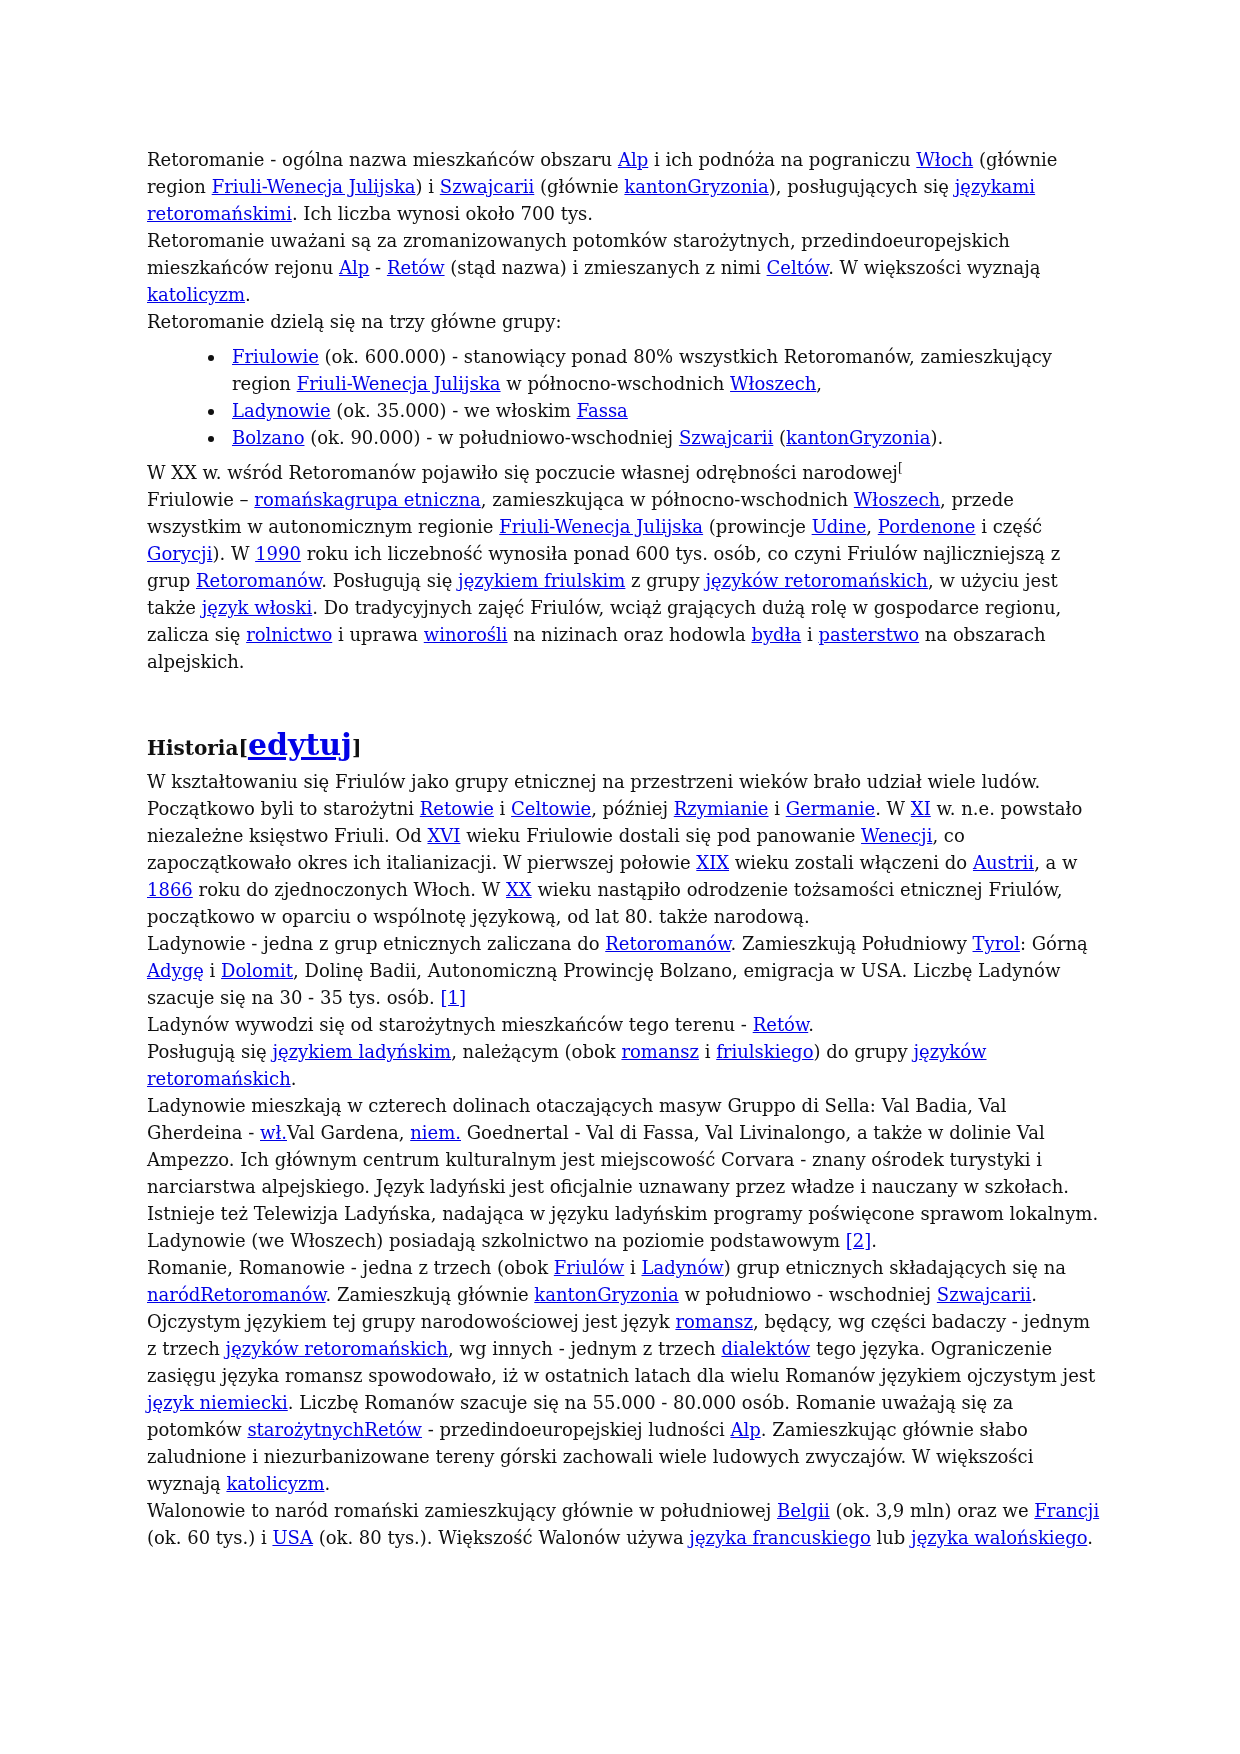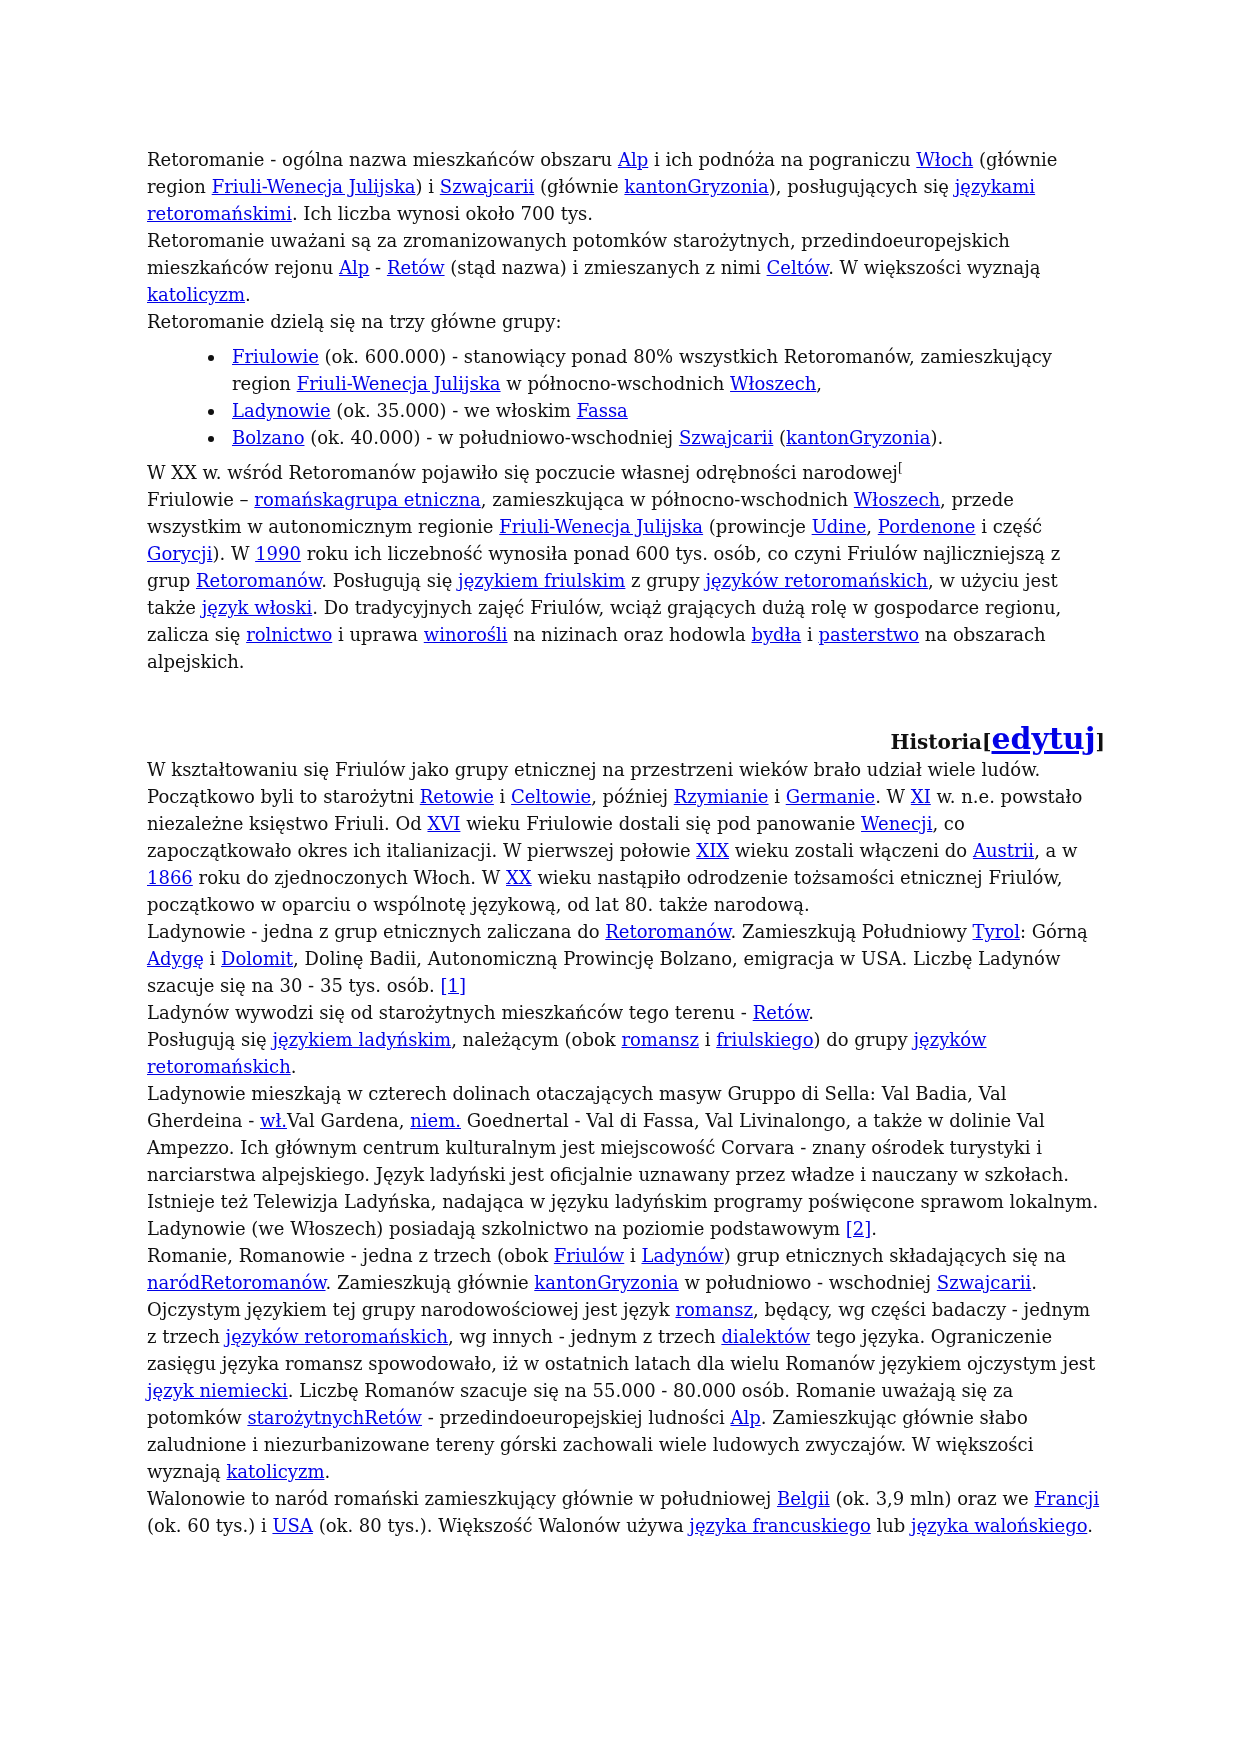--- a/index.html
+++ b/index.html
@@ -32,24 +32,23 @@
   ul.doc-list {
     margin: 8px;
     padding-left: 71px;
     font-size: 18px;
     line-height: 27px;
     list-style-type: disc;
   }
   ul.doc-list li { padding-left: 6px; }
   h2.blk-heading {
     font-size: 20px;
-    line-height: 28px;
+    line-height: 40px;
     font-weight: bold;
     margin: 50px 0 0 0;
-    text-align: right;
   }
   a.lnk {
     color: #0202e6;
     text-decoration: underline;
     cursor: pointer;
   }
   a.lnk-large {
     font-size: 30px;
     font-weight: bold;
   }
@@ -61,21 +60,21 @@
   [data-block="walonowie-section"] { margin-top: 31px; }
 </style>
 </head>
 <body>
 
 <div class="doc">
     <p class="blk-paragraph" data-block="retoromanie-section"><b class="term">Retoromanie</b><span> - ogólna nazwa mieszkańców obszaru </span><a href="#" class="lnk">Alp</a><span> i ich podnóża na pograniczu </span><a href="#" class="lnk">Włoch</a><span> (głównie region </span><a href="#" class="lnk">Friuli-Wenecja Julijska</a><span>) i </span><a href="#" class="lnk">Szwajcarii</a><span> (głównie </span><a href="#" class="lnk">kantonGryzonia</a><span>), posługujących się </span><a href="#" class="lnk">językami retoromańskimi</a><span>. Ich liczba wynosi około 700 tys.</span><br><span>Retoromanie uważani są za zromanizowanych potomków starożytnych, przedindoeuropejskich mieszkańców rejonu </span><a href="#" class="lnk">Alp</a><span> - </span><a href="#" class="lnk">Retów</a><span> (stąd nazwa) i zmieszanych z nimi </span><a href="#" class="lnk">Celtów</a><span>. W większości wyznają </span><a href="#" class="lnk">katolicyzm</a><span>.</span><br><span>Retoromanie dzielą się na trzy główne grupy:</span></p>
     <ul class="doc-list" data-block="retoromanie-groups-list">
       <li><a href="#" class="lnk">Friulowie</a><span> (ok. 600.000) - stanowiący ponad 80% wszystkich Retoromanów, zamieszkujący region </span><a href="#" class="lnk">Friuli-Wenecja Julijska</a><span> w północno-wschodnich </span><a href="#" class="lnk">Włoszech</a><span>,</span></li>
       <li><a href="#" class="lnk">Ladynowie</a><span> (ok. 35.000) - we włoskim </span><a href="#" class="lnk">Fassa</a></li>
-      <li><a href="#" class="lnk">Bolzano</a><span> (ok. 40.000) - w południowo-wschodniej </span><a href="#" class="lnk">Szwajcarii</a><span> (</span><a href="#" class="lnk">kantonGryzonia</a><span>).</span></li>
+      <li><a href="#" class="lnk">Bolzano</a><span> (ok. 90.000) - w południowo-wschodniej </span><a href="#" class="lnk">Szwajcarii</a><span> (</span><a href="#" class="lnk">kantonGryzonia</a><span>).</span></li>
     </ul>
     <p class="blk-paragraph" data-block="retoromanie-conclusion"><span>W XX w. wśród Retoromanów pojawiło się poczucie własnej odrębności narodowej</span><sup class="fnote">[</sup></p>
     <p class="blk-paragraph" data-block="friulowie-section"><b class="term">Friulowie</b><span> – </span><a href="#" class="lnk">romańskagrupa etniczna</a><span>, zamieszkująca w północno-wschodnich </span><a href="#" class="lnk">Włoszech</a><span>, przede wszystkim w autonomicznym regionie </span><a href="#" class="lnk">Friuli-Wenecja Julijska</a><span> (prowincje </span><a href="#" class="lnk">Udine</a><span>, </span><a href="#" class="lnk">Pordenone</a><span> i część </span><a href="#" class="lnk">Gorycji</a><span>). W </span><a href="#" class="lnk">1990</a><span> roku ich liczebność wynosiła ponad 600 tys. osób, co czyni Friulów najliczniejszą z grup </span><a href="#" class="lnk">Retoromanów</a><span>. Posługują się </span><a href="#" class="lnk">językiem friulskim</a><span> z grupy </span><a href="#" class="lnk">języków retoromańskich</a><span>, w użyciu jest także </span><a href="#" class="lnk">język włoski</a><span>. Do tradycyjnych zajęć Friulów, wciąż grających dużą rolę w gospodarce regionu, zalicza się </span><a href="#" class="lnk">rolnictwo</a><span> i uprawa </span><a href="#" class="lnk">winorośli</a><span> na nizinach oraz hodowla </span><a href="#" class="lnk">bydła</a><span> i </span><a href="#" class="lnk">pasterstwo</a><span> na obszarach alpejskich.</span></p>
     <h2 class="blk-heading" data-block="historia-heading"><span>Historia</span><span>[</span><a href="#" class="lnk lnk-large">edytuj</a><span>]</span></h2>
     <p class="blk-paragraph" data-block="historia-paragraph"><span>W kształtowaniu się Friulów jako grupy etnicznej na przestrzeni wieków brało udział wiele ludów. Początkowo byli to starożytni </span><a href="#" class="lnk">Retowie</a><span> i </span><a href="#" class="lnk">Celtowie</a><span>, później </span><a href="#" class="lnk">Rzymianie</a><span> i </span><a href="#" class="lnk">Germanie</a><span>. W </span><a href="#" class="lnk">XI</a><span> w. n.e. powstało niezależne księstwo Friuli. Od </span><a href="#" class="lnk">XVI</a><span> wieku Friulowie dostali się pod panowanie </span><a href="#" class="lnk">Wenecji</a><span>, co zapoczątkowało okres ich italianizacji. W pierwszej połowie </span><a href="#" class="lnk">XIX</a><span> wieku zostali włączeni do </span><a href="#" class="lnk">Austrii</a><span>, a w </span><a href="#" class="lnk">1866</a><span> roku do zjednoczonych Włoch. W </span><a href="#" class="lnk">XX</a><span> wieku nastąpiło odrodzenie tożsamości etnicznej Friulów, początkowo w oparciu o wspólnotę językową, od lat 80. także narodową.</span></p>
     <p class="blk-paragraph" data-block="ladynowie-section"><b class="term">Ladynowie</b><span> - jedna z grup etnicznych zaliczana do </span><a href="#" class="lnk">Retoromanów</a><span>. Zamieszkują Południowy </span><a href="#" class="lnk">Tyrol</a><span>: Górną </span><a href="#" class="lnk">Adygę</a><span> i </span><a href="#" class="lnk">Dolomit</a><span>, Dolinę Badii, Autonomiczną Prowincję Bolzano, emigracja w USA. Liczbę Ladynów szacuje się na 30 - 35 tys. osób. </span><a href="#" class="lnk">[1]</a><br><span>Ladynów wywodzi się od starożytnych mieszkańców tego terenu - </span><a href="#" class="lnk">Retów</a><span>.</span><br><span>Posługują się </span><a href="#" class="lnk">językiem ladyńskim</a><span>, należącym (obok </span><a href="#" class="lnk">romansz</a><span> i </span><a href="#" class="lnk">friulskiego</a><span>) do grupy </span><a href="#" class="lnk">języków retoromańskich</a><span>.</span><br><span>Ladynowie mieszkają w czterech dolinach otaczających masyw Gruppo di Sella: Val Badia, Val Gherdeina - </span><a href="#" class="lnk">wł.</a><span>Val Gardena, </span><a href="#" class="lnk">niem.</a><span> Goednertal - Val di Fassa, Val Livinalongo, a także w dolinie Val Ampezzo. Ich głównym centrum kulturalnym jest miejscowość Corvara - znany ośrodek turystyki i narciarstwa alpejskiego. Język ladyński jest oficjalnie uznawany przez władze i nauczany w szkołach. Istnieje też Telewizja Ladyńska, nadająca w języku ladyńskim programy poświęcone sprawom lokalnym.</span><br><span>Ladynowie (we Włoszech) posiadają szkolnictwo na poziomie podstawowym </span><a href="#" class="lnk">[2]</a><span>.</span></p>
     <p class="blk-paragraph" data-block="romanie-section"><b class="term">Romanie, Romanowie</b><span> - jedna z trzech (obok </span><a href="#" class="lnk">Friulów</a><span> i </span><a href="#" class="lnk">Ladynów</a><span>) grup etnicznych składających się na </span><a href="#" class="lnk">naródRetoromanów</a><span>. Zamieszkują głównie </span><a href="#" class="lnk">kantonGryzonia</a><span> w południowo - wschodniej </span><a href="#" class="lnk">Szwajcarii</a><span>. Ojczystym językiem tej grupy narodowościowej jest język </span><a href="#" class="lnk">romansz</a><span>, będący, wg części badaczy - jednym z trzech </span><a href="#" class="lnk">języków retoromańskich</a><span>, wg innych - jednym z trzech </span><a href="#" class="lnk">dialektów</a><span> tego języka. Ograniczenie zasięgu języka romansz spowodowało, iż w ostatnich latach dla wielu Romanów językiem ojczystym jest </span><a href="#" class="lnk">język niemiecki</a><span>. Liczbę Romanów szacuje się na 55.000 - 80.000 osób. Romanie uważają się za potomków </span><a href="#" class="lnk">starożytnychRetów</a><span> - przedindoeuropejskiej ludności </span><a href="#" class="lnk">Alp</a><span>. Zamieszkując głównie słabo zaludnione i niezurbanizowane tereny górski zachowali wiele ludowych zwyczajów. W większości wyznają </span><a href="#" class="lnk">katolicyzm</a><span>.</span></p>
     <p class="blk-paragraph" data-block="walonowie-section"><b class="term">Walonowie</b><span> to naród romański zamieszkujący głównie w południowej </span><a href="#" class="lnk">Belgii</a><span> (ok. 3,9 mln) oraz we </span><a href="#" class="lnk">Francji</a><span> (ok. 60 tys.) i </span><a href="#" class="lnk">USA</a><span> (ok. 80 tys.). Większość Walonów używa </span><a href="#" class="lnk">języka francuskiego</a><span> lub </span><a href="#" class="lnk">języka walońskiego</a><span>.</span></p>
   </div>
 

